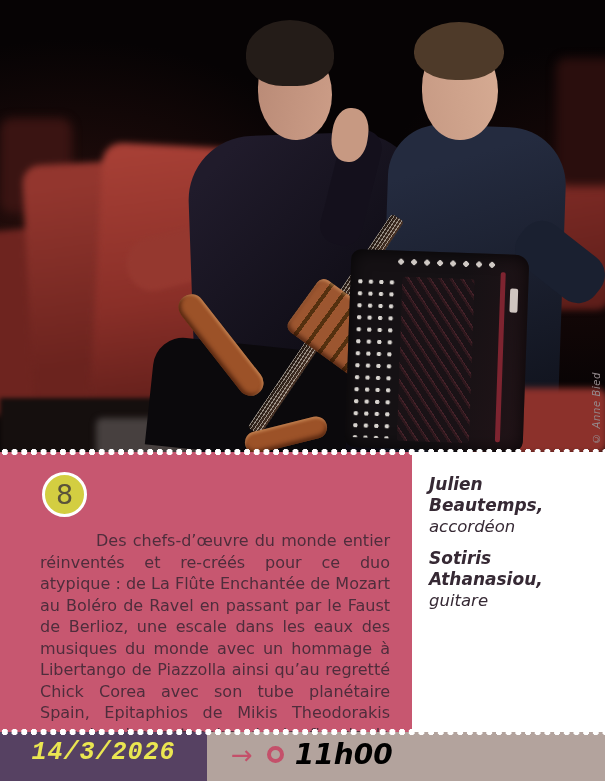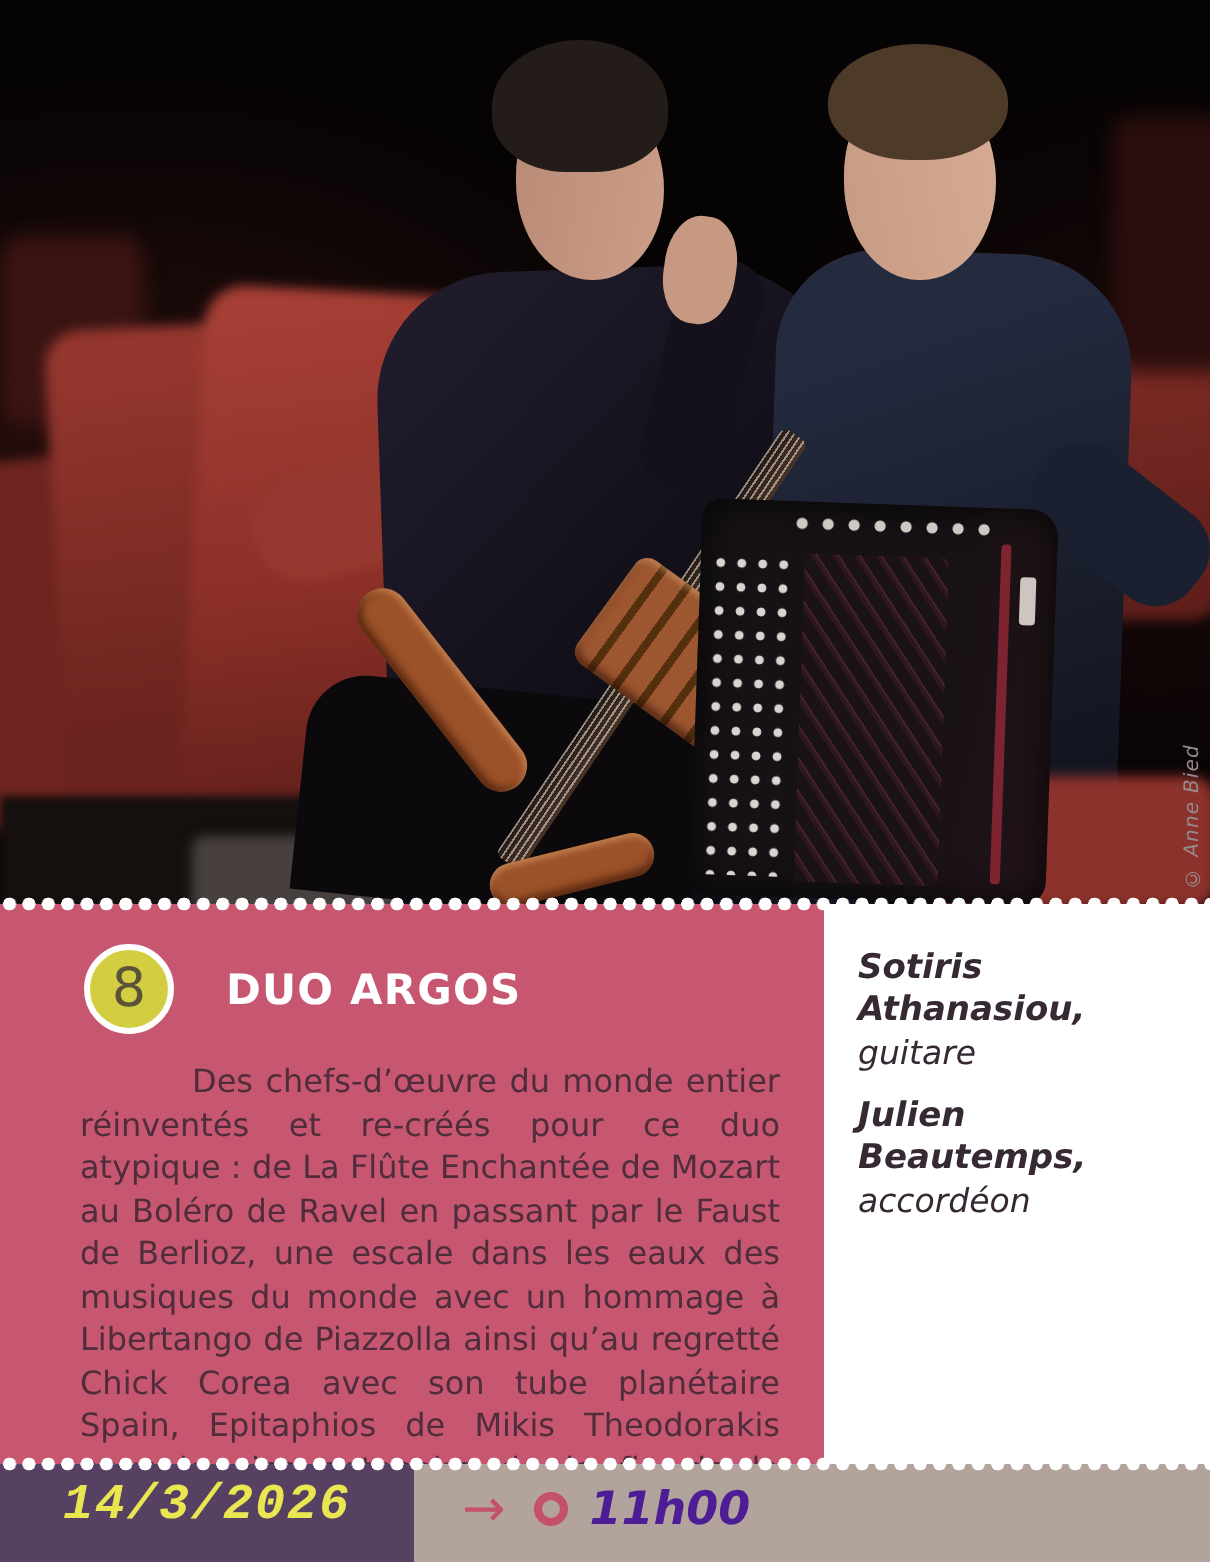--- a/index.html
+++ b/index.html
@@ -86,21 +86,21 @@
 
   
   .footer { position:absolute; top:732px; left:0; width:605px; height:49px; display:flex; }
   .date-box { width:207px; background:#564162; display:flex; align-items:center; justify-content:center;
     color:#eae651; font-family:"Liberation Mono", monospace; font-weight:700; font-style:italic;
     font-size:25px; letter-spacing:1px; padding-bottom:8px; }
   .venue-box { flex:1; background:#b3a39d; display:flex; align-items:center; padding-left:24px; padding-bottom:4px; gap:11px; }
   .arrow-icon { color:#c4506a; font-size:26px; line-height:1; font-weight:500; }
   .venue-name { color:#fff; font-size:23px; font-weight:700; font-style:italic; letter-spacing:.3px; }
   .ring-icon { width:17px; height:17px; border:4.5px solid #c4506a; border-radius:50%; margin-left:3px; }
-  .time { color:#4c1d95; font-size:23px; font-weight:700; font-style:italic;text-align:center; }
+  .time { color:#000000; font-size:28px; font-weight:700; font-style:italic;text-align:center; }
 </style>
 </head>
 <body>
 
 <div class="page">
 
   <section class="photo">
     <div class="photo-art">
       <div class="shape seat seat-l4"></div>
       <div class="shape seat seat-l1"></div>
@@ -140,32 +140,31 @@
         <div class="acc-label"></div>
       </div>
     </div>
     <div class="photo-credit">© Anne Bied</div>
   </section>
 
   <section class="content">
     <article class="card">
       <header class="card-header">
         <div class="number-badge">8</div>
-        <h1 class="card-title">DUO ARGOS</h1>
       </header>
       <p class="card-description">Des chefs-d’œuvre du monde entier réinventés et re-créés pour ce duo atypique : de La Flûte Enchantée de Mozart au Boléro de Ravel en passant par le Faust de Berlioz, une escale dans les eaux des musiques du monde avec un hommage à Libertango de Piazzolla ainsi qu’au regretté Chick Corea avec son tube planétaire Spain, Epitaphios de Mikis Theodorakis pour le cinquantenaire de la fin de la dictature des Colonels.</p>
     </article>
     <aside class="performers">
       <div class="performer">
+        <div class="performer-name">Julien Beautemps,</div>
+        <div class="performer-instrument">accordéon</div>
+      </div>
+      <div class="performer">
         <div class="performer-name">Sotiris Athanasiou,</div>
         <div class="performer-instrument">guitare</div>
-      </div>
-      <div class="performer">
-        <div class="performer-name">Julien Beautemps,</div>
-        <div class="performer-instrument">accordéon</div>
       </div>
     </aside>
   </section>
 
   <footer class="footer">
     <div class="date-box">14/3/2026</div>
     <div class="venue-box">
       <span class="arrow-icon">→</span>
       <span class="ring-icon"></span>
       <span class="time">11h00</span>

